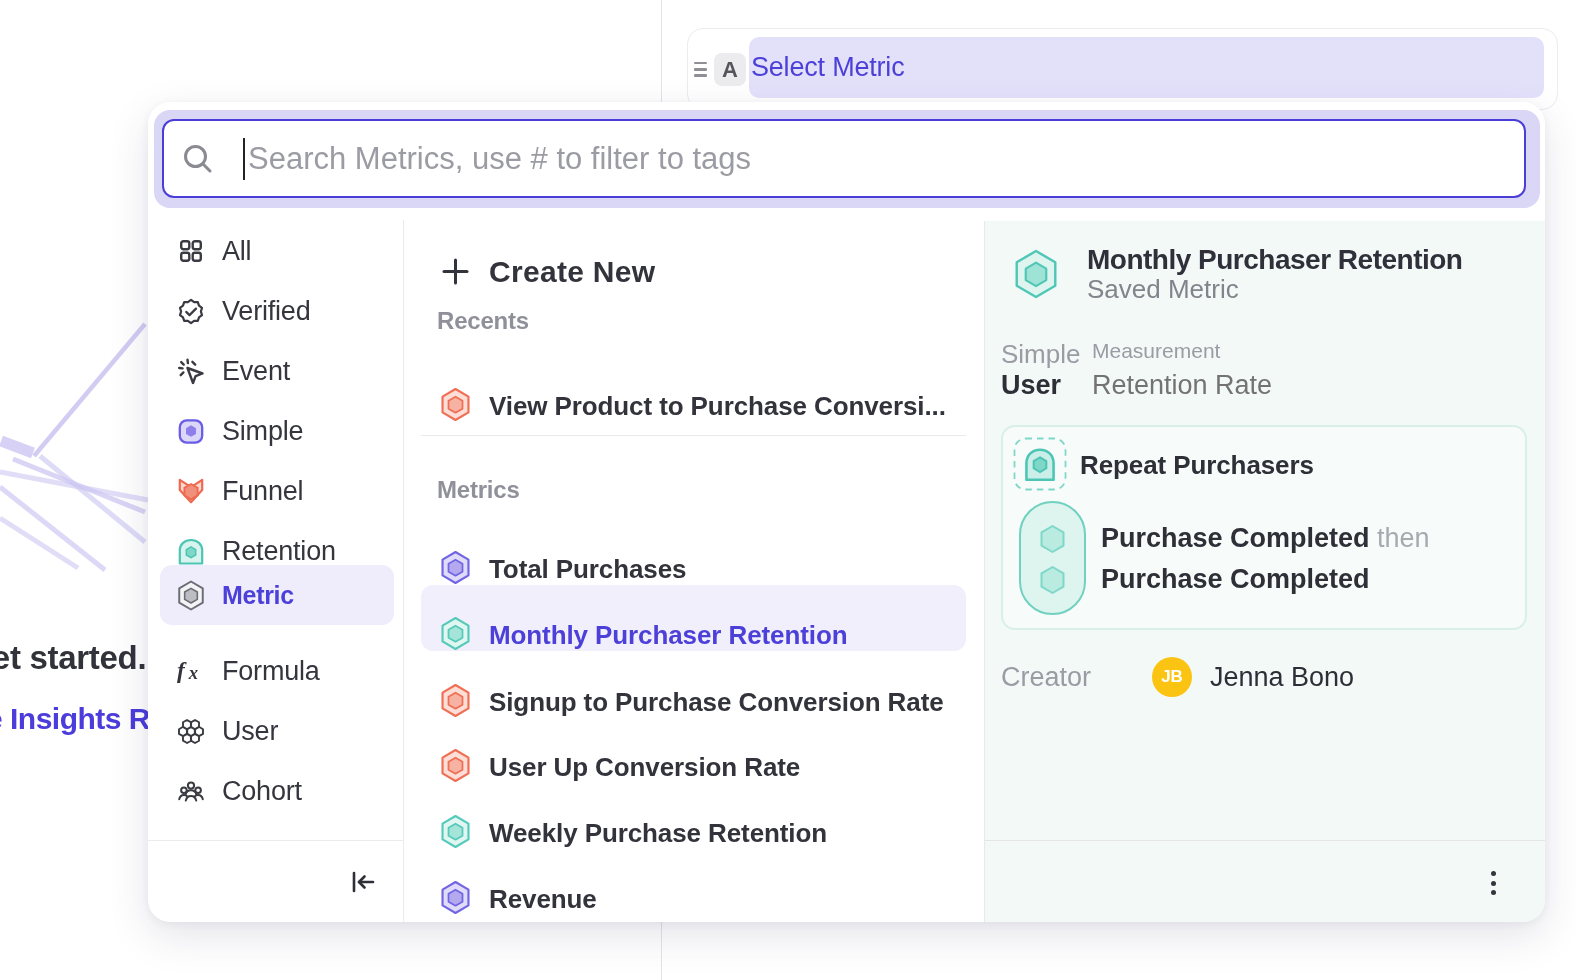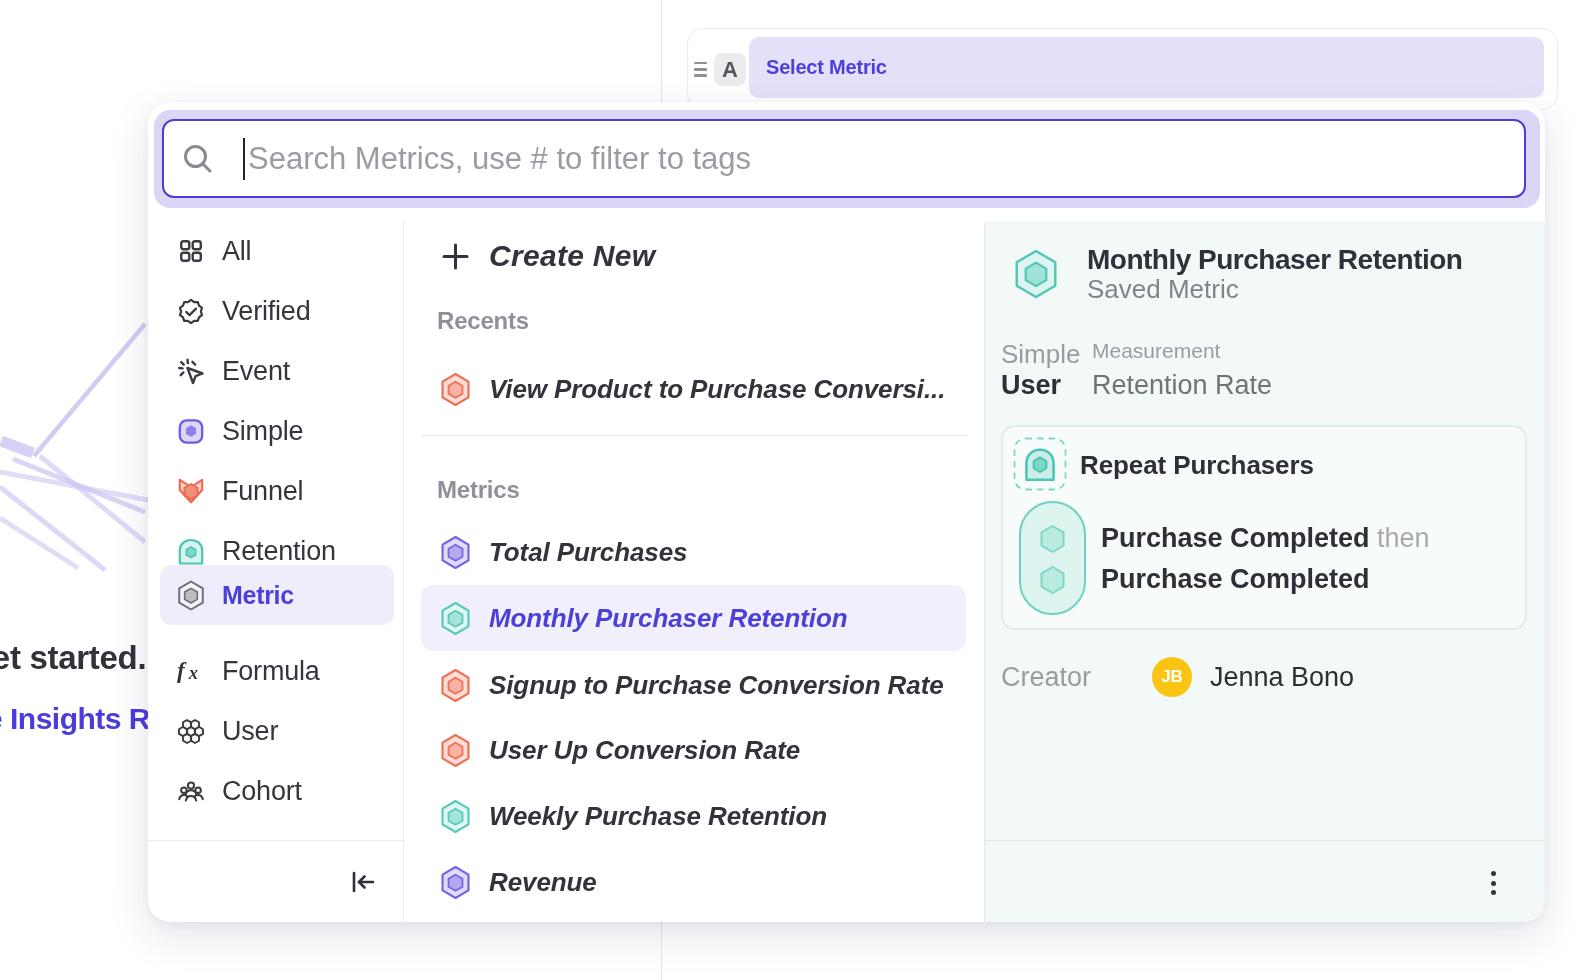--- a/index.html
+++ b/index.html
@@ -8,42 +8,42 @@
 
 #vline{left:661px;top:0;width:1px;height:980px;background:#e3e3e8;}
 #gettxt{left:-28px;top:639px;font-size:33px;font-weight:700;color:#32323b;letter-spacing:-.3px;}
 #instxt{left:-14px;top:702px;font-size:30px;font-weight:600;color:#4b3cdb;letter-spacing:-.5px;}
 
 #topcard{left:687px;top:28px;width:871px;height:82px;background:#fff;border:1.5px solid #ececf0;border-radius:16px;box-sizing:border-box;}
 #grip{left:694px;top:62px;width:13px;}
 #grip div{height:2.4px;background:#8f8f96;margin-bottom:3.8px;border-radius:1px;}
 #achip{left:714px;top:53px;width:32px;height:33px;background:#ececef;border-radius:8px;color:#55555c;font-weight:700;font-size:22px;display:flex;align-items:center;justify-content:center;}
 #selbar{left:749px;top:37px;width:795px;height:61px;background:#e3e1fa;border-radius:10px;display:flex;align-items:center;}
-#selbar span{margin-left:17px;color:#4c40d9;font-weight:700;font-size:20px;letter-spacing:-.2px;}
+#selbar span{margin-left:2px;color:#4c40d9;font-weight:400;font-size:27px;letter-spacing:-.2px;}
 
 #modal{left:148px;top:102px;width:1397px;height:820px;background:#fff;border-radius:22px;
 box-shadow:0 14px 40px rgba(50,50,90,.13),0 2px 8px rgba(50,50,90,.06);}
 #modal .in{position:absolute;}
 #ring{left:6px;top:8px;width:1386px;height:98px;background:#d9d6f6;border-radius:16px;}
 #sinput{left:14px;top:17px;width:1364px;height:79px;background:#fff;border:2.5px solid #4b3ed6;border-radius:12px;box-sizing:border-box;display:flex;align-items:center;}
 #sinput svg{margin-left:17px;}
 #caret{width:2px;height:42px;background:#222;margin-left:28px;}
 #ph{color:#9b9ba3;font-size:31px;margin-left:3px;}
 #divv1{left:255px;top:118px;width:1px;height:702px;background:#ebebef;}
 #divv2{left:836px;top:119px;width:1px;height:701px;background:#e7eae9;}
 
 .srow{left:12px;width:234px;height:60px;display:flex;align-items:center;border-radius:12px;}
 .srow .ic{width:28px;height:28px;margin-left:17px;display:flex;align-items:center;justify-content:center;flex:none;}
 .srow .tx{margin-left:17px;font-size:27px;font-weight:400;color:#35353e;letter-spacing:-.2px;}
 .srow.sel{background:#efedfc;}
 .srow.sel .tx{color:#4c40d9;font-weight:700;font-size:25px;letter-spacing:-.3px;}
 #sdivh{left:0;top:738px;width:255px;height:1px;background:#ebebef;}
 #collapse{left:199px;top:764px;width:32px;height:32px;}
 
-.mrow{left:273px;width:545px;height:66px;display:flex;align-items:center;border-radius:12px;font-style:italic;}
+.mrow{left:273px;width:545px;height:66px;display:flex;align-items:flex-end;border-radius:12px;}
 .mrow .ic{width:31px;height:35px;margin-left:19px;flex:none;}
 .mrow .tx{margin-left:18px;font-size:26px;font-weight:600;color:#33333c;letter-spacing:-.1px;white-space:nowrap;}
 .mrow.sel{background:#f1effc;}
 .mrow.sel .tx{color:#4c40d9;}
 .mlabel{left:289px;font-size:24px;font-weight:700;color:#90909a;letter-spacing:-.2px;}
 #mdiv{left:273px;top:333px;width:545px;height:1px;background:#e8e8ed;}
 
 #rpanel{left:837px;top:119px;width:560px;height:701px;background:#f2f9f7;border-radius:0 0 22px 0;}
 .g{color:#9b9ba4 !important;}
 #rfoot{left:837px;top:738px;width:560px;height:1px;background:#e4e4e9;}

